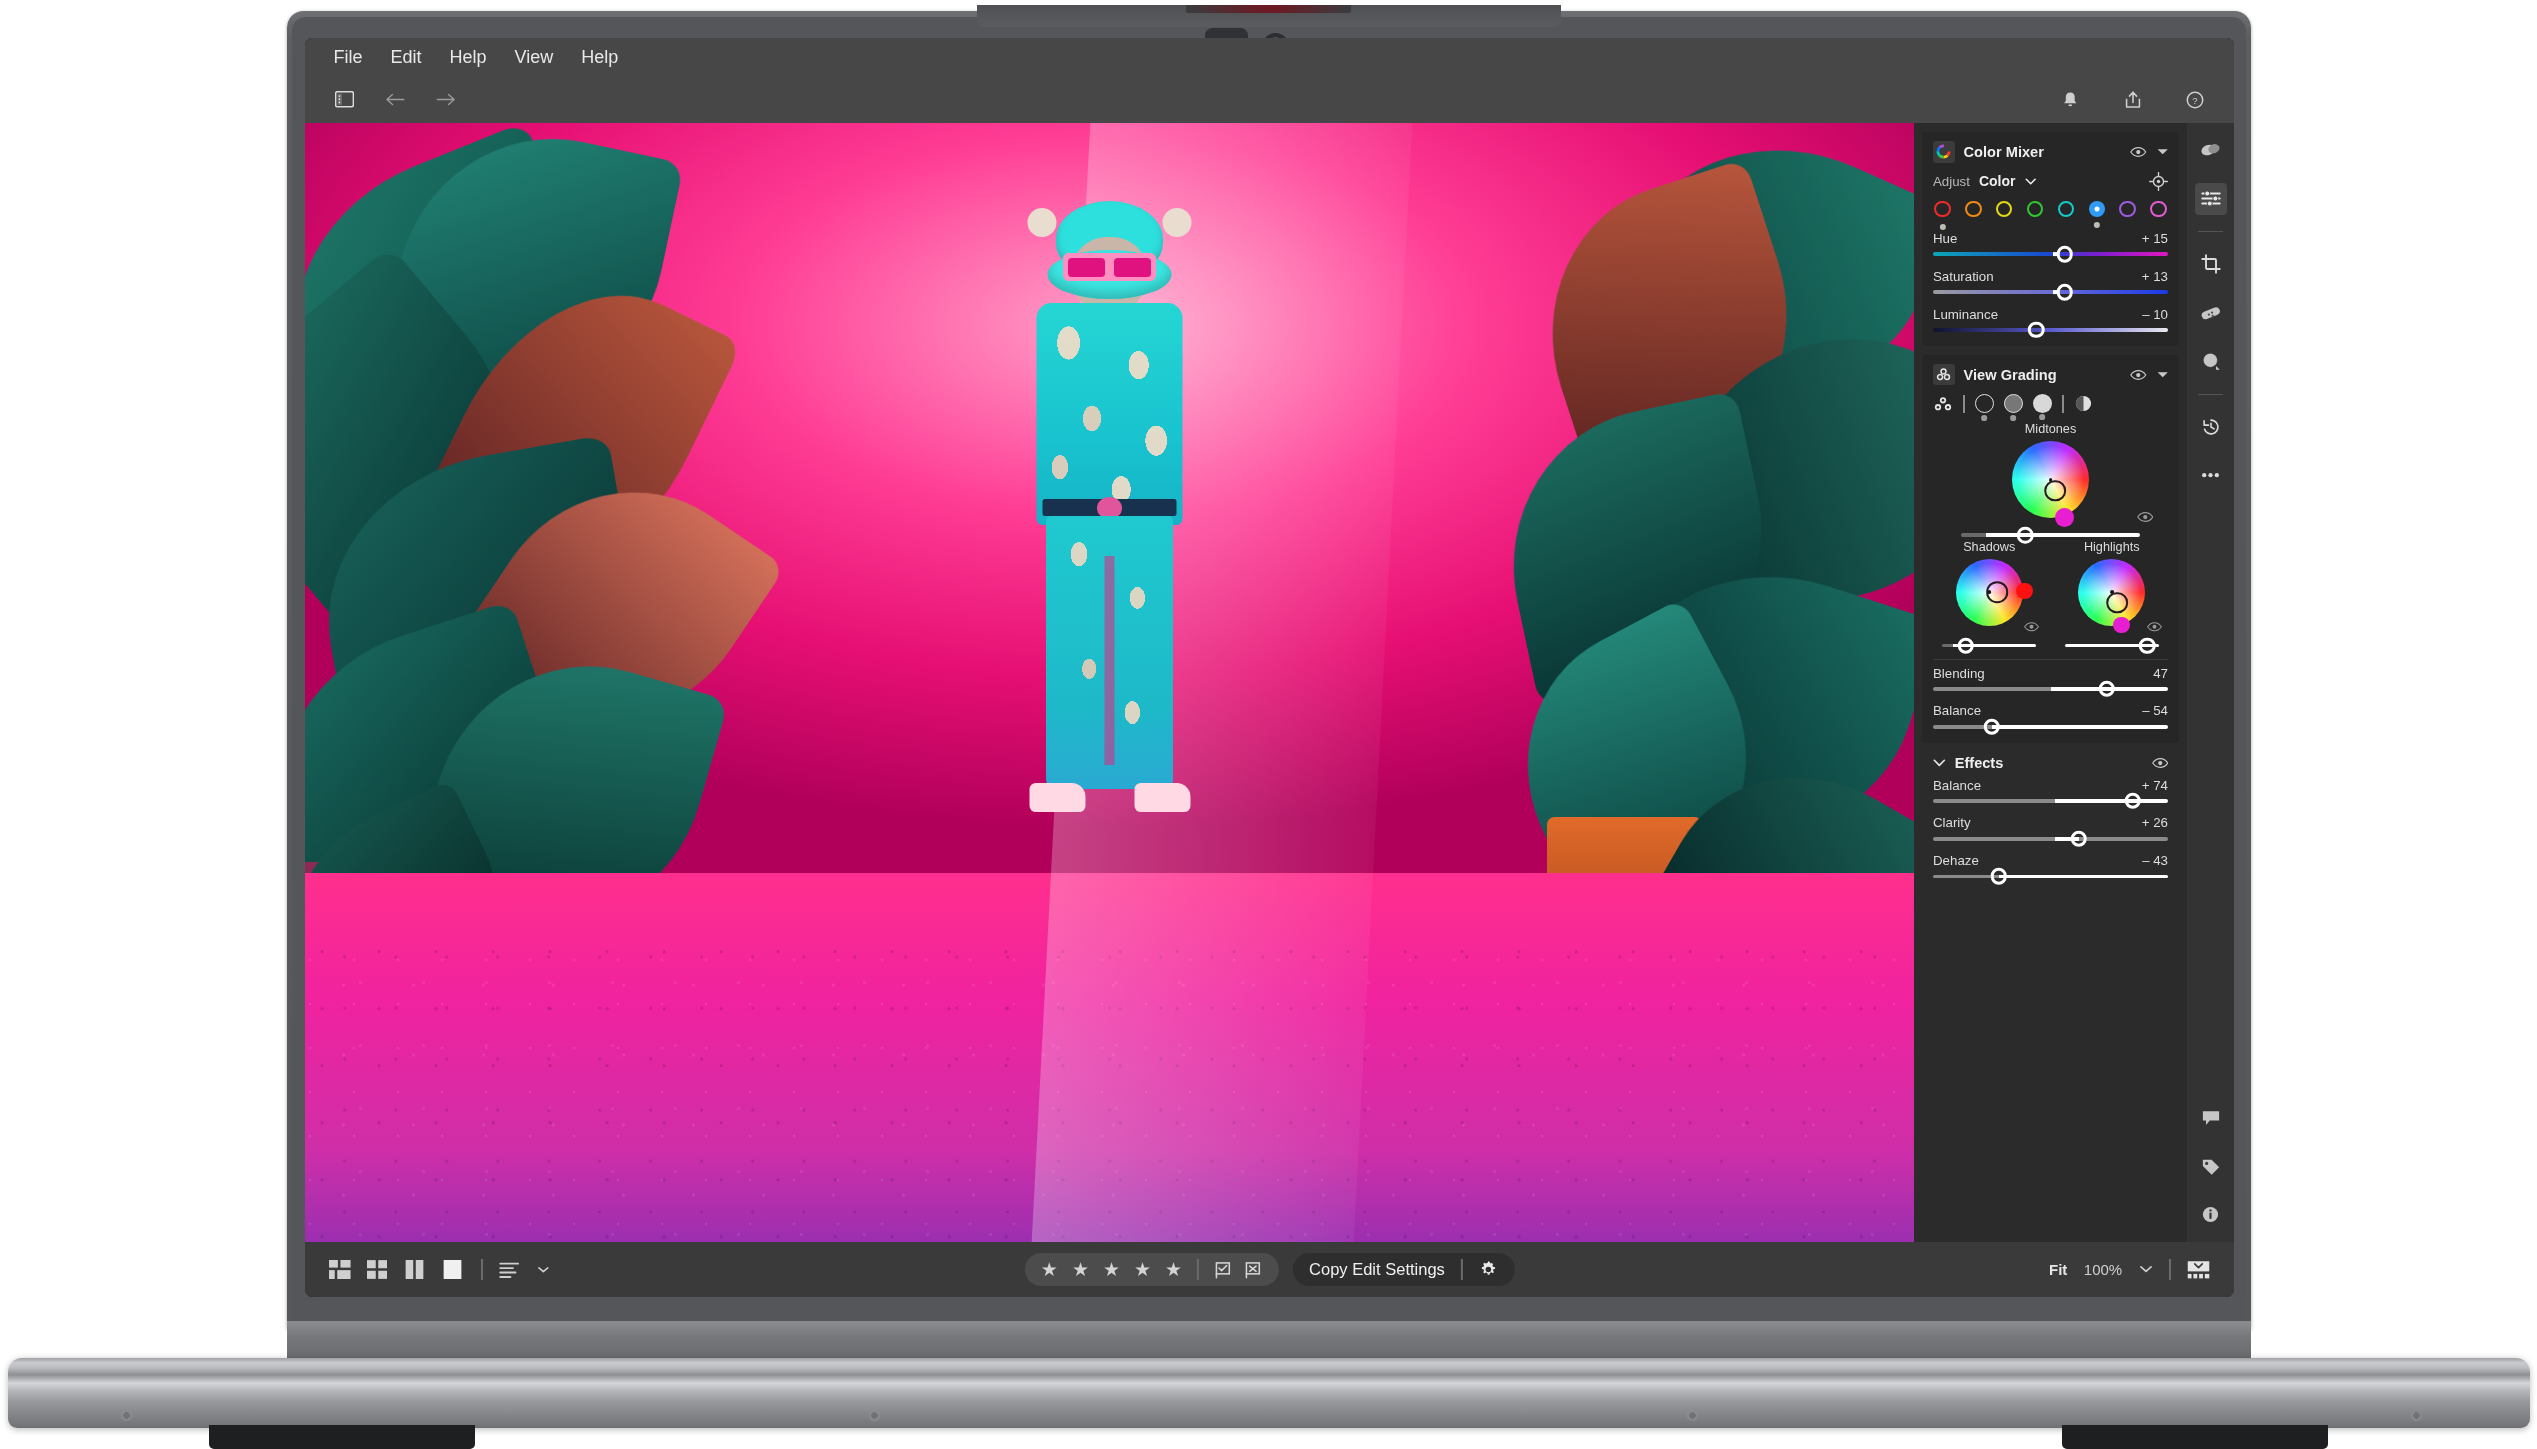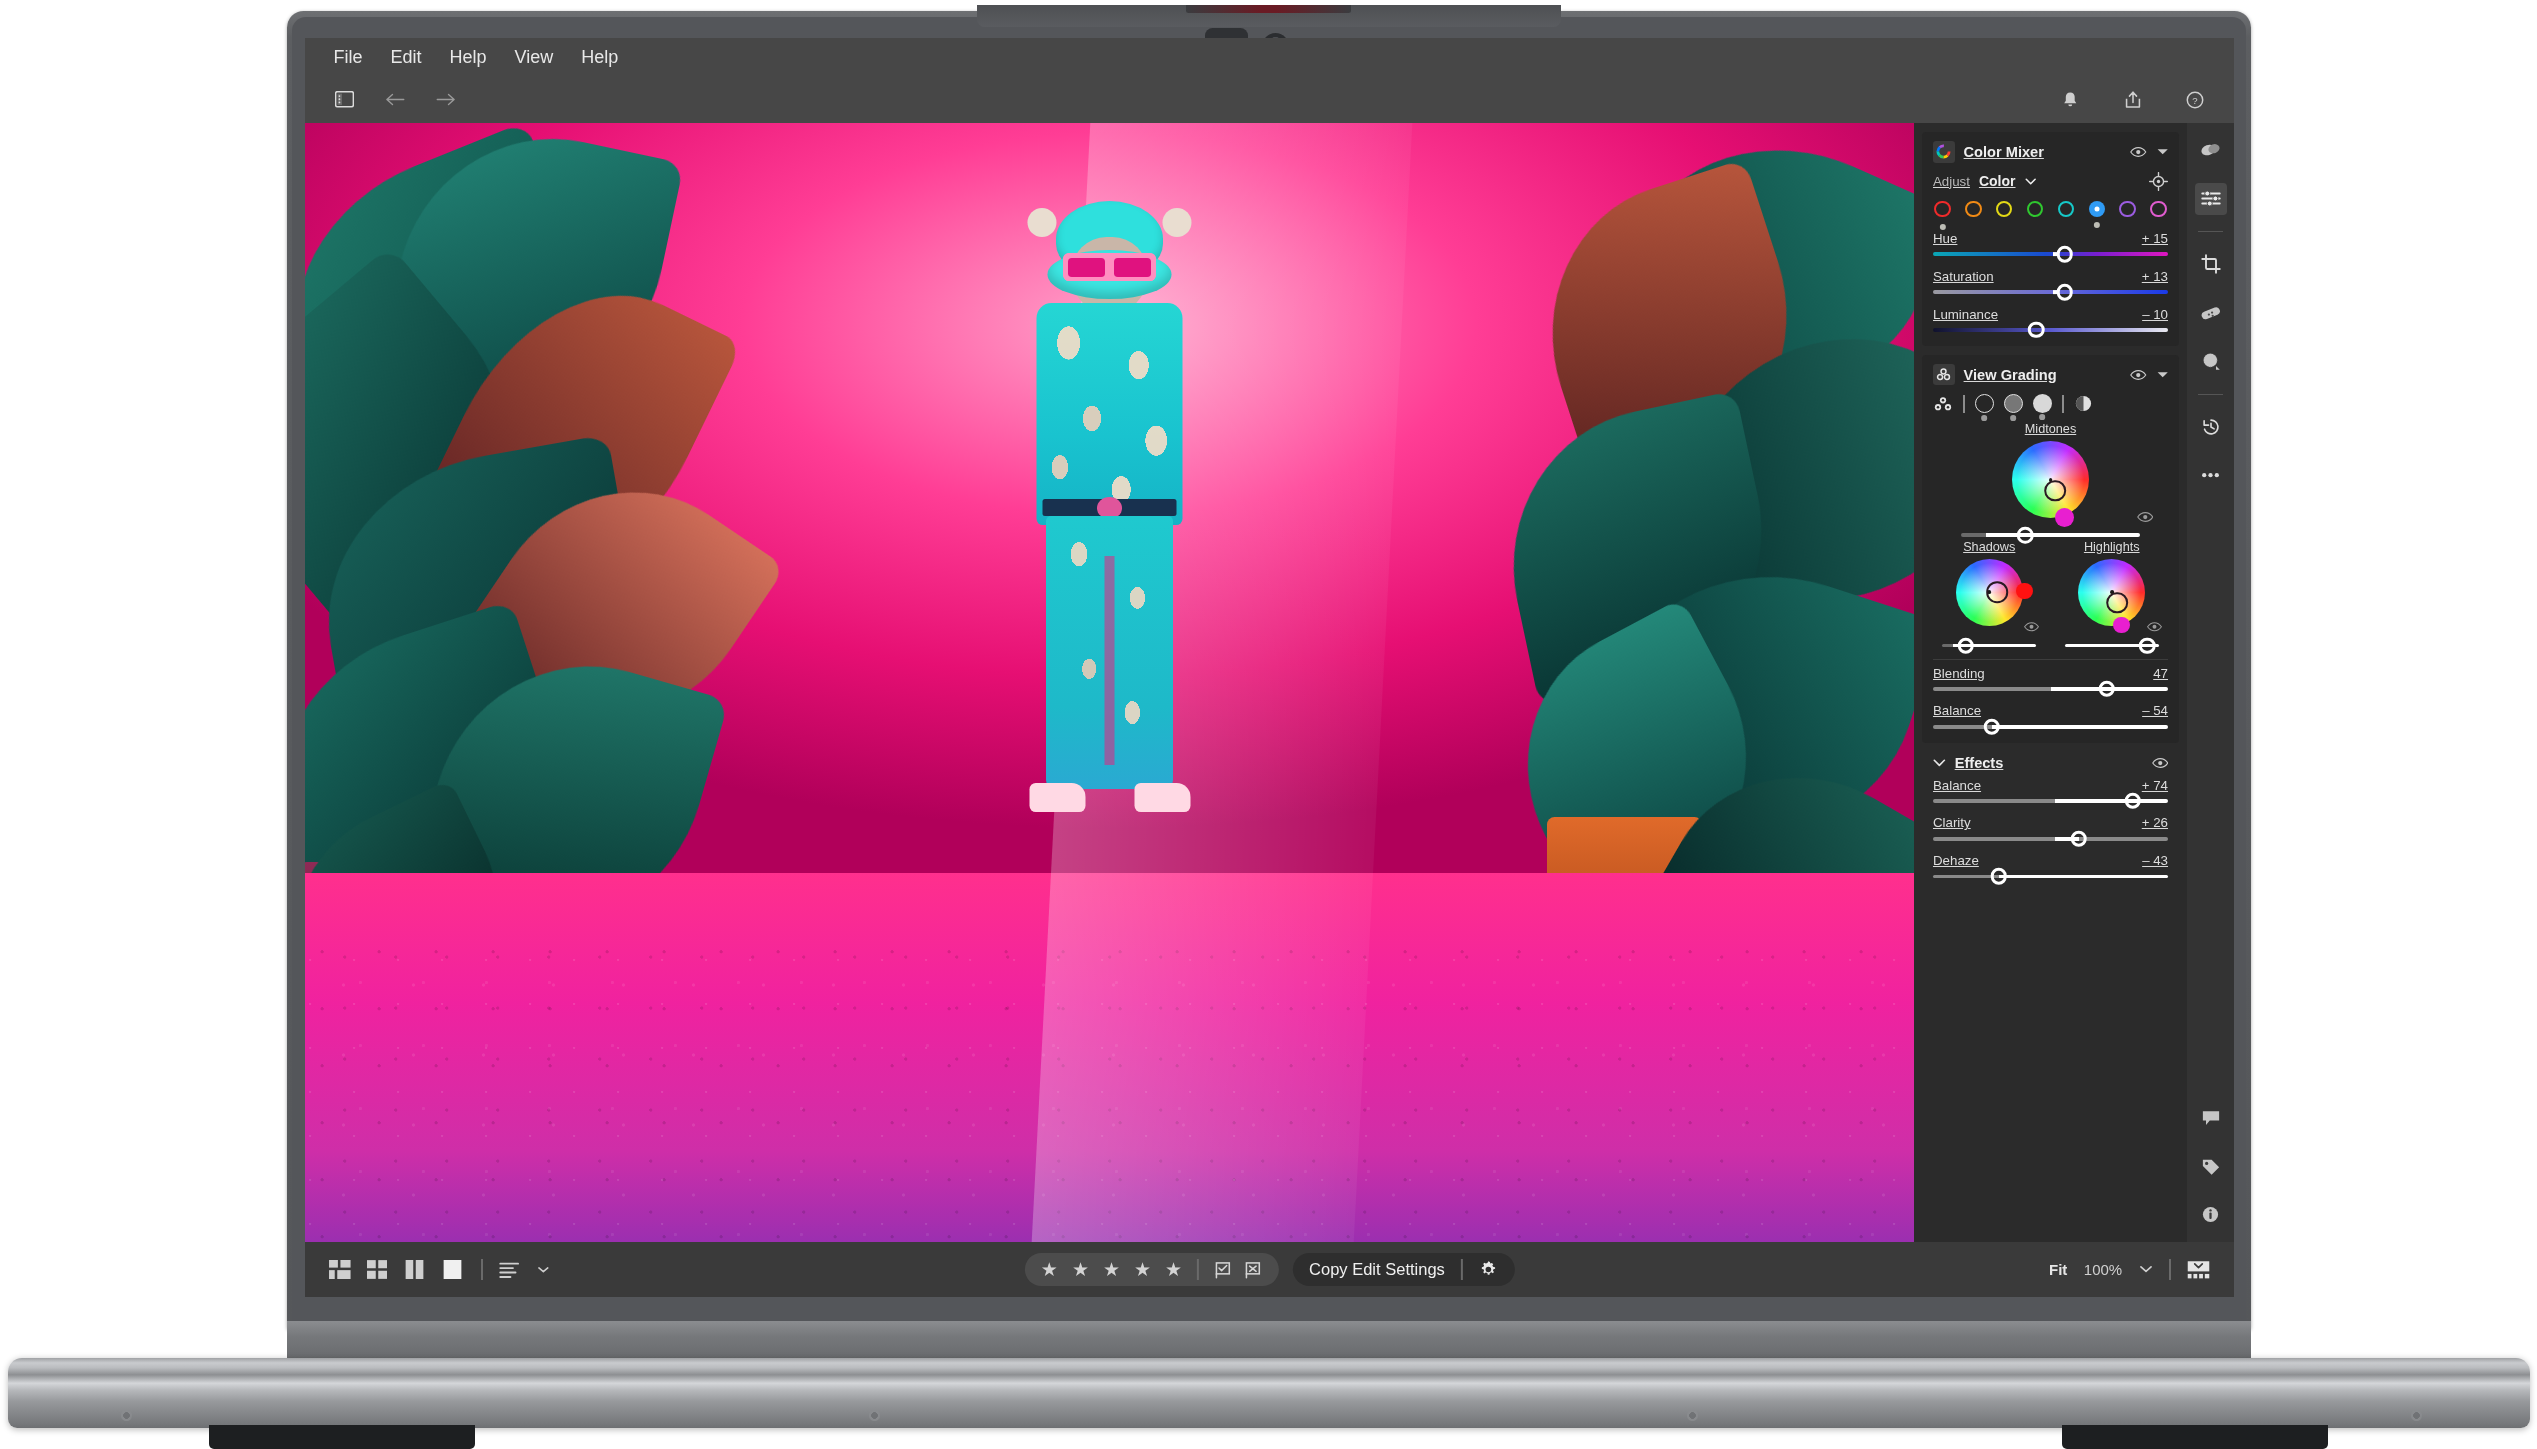--- a/index.html
+++ b/index.html
@@ -29,21 +29,21 @@
     border-radius:0 0 2.5px 2.5px; }
   .cam-ir { position:absolute; left:1205px; top:28px; width:43px; height:38px;
     background:#2f3134; border-radius:7.6px; }
   .cam-lens { position:absolute; left:1262px; top:33px; width:27px; height:27px;
     border-radius:50%; background:radial-gradient(circle at 50% 50%, #1a1c1e 0 28%, #4a4c50 30% 48%, #2b2d30 50% 72%, #6a6c70 74% 100%); }
   .cam-led { position:absolute; left:1327px; top:39px; width:10px; height:14px;
     background:#e9ebee; border-radius:5px; }
 
   .screen {
     position:absolute; left:305px; top:38px; width:1929px; height:1259px;
-    background:#000; border-radius:0; overflow:hidden;
+    background:#000; border-radius:8px; overflow:hidden;
   }
 
   .base-neck{
     position:absolute; left:287px; top:1321px; width:1964px; height:51px;
     background:linear-gradient(180deg,#8b8d90 0%,#76787b 30%,#6a6c6f 70%,#5e6063 100%);
   }
   .base {
     position:absolute; left:7.6px; top:1358px; width:2522px; height:70px;
     border-radius:14px 14px 9px 9px;
     background:linear-gradient(180deg,
@@ -72,21 +72,21 @@
   .icon-btn{ width:29px; height:29px; display:flex; align-items:center;
              justify-content:center; cursor:pointer; }
   .searchwrap{ position:absolute; left:50%; transform:translateX(-50%);
                display:flex; align-items:center; gap:18px; }
   .search{ width:704px; height:30px; background:#3d3d3d; border:0.6px solid #5d5d5d;
            border-radius:3.2px; display:flex; align-items:center; justify-content:center; gap:9px; }
   .search .ph{ font-size:16px; color:#a9a9a9; font-style:italic; }
   .tb-right{ margin-left:auto; display:flex; align-items:center; gap:33px; }
 
   
-  .body{ flex:1 1 auto; display:flex; min-height:0; background:#0369a1;text-decoration:underline; }
+  .body{ flex:1 1 auto; display:flex; min-height:0; background:#0369a1; }
   .canvas{ flex:1 1 auto; position:relative; background:#2b2b2b; overflow:hidden; }
 
   
   .photo{ position:absolute; inset:0; background:#ff1f8f; }
   .bgwall{ position:absolute; inset:0;
     background:
       radial-gradient(ellipse 60% 45% at 50% 18%, #ff9fc8 0%, #ff3d95 38%, #e60f73 70%, #b1005a 100%);
   }
   .beam{ position:absolute; left:47%; top:0; width:20%; height:100%;
     background:linear-gradient(90deg, rgba(255,255,255,.26), rgba(255,255,255,.05));

